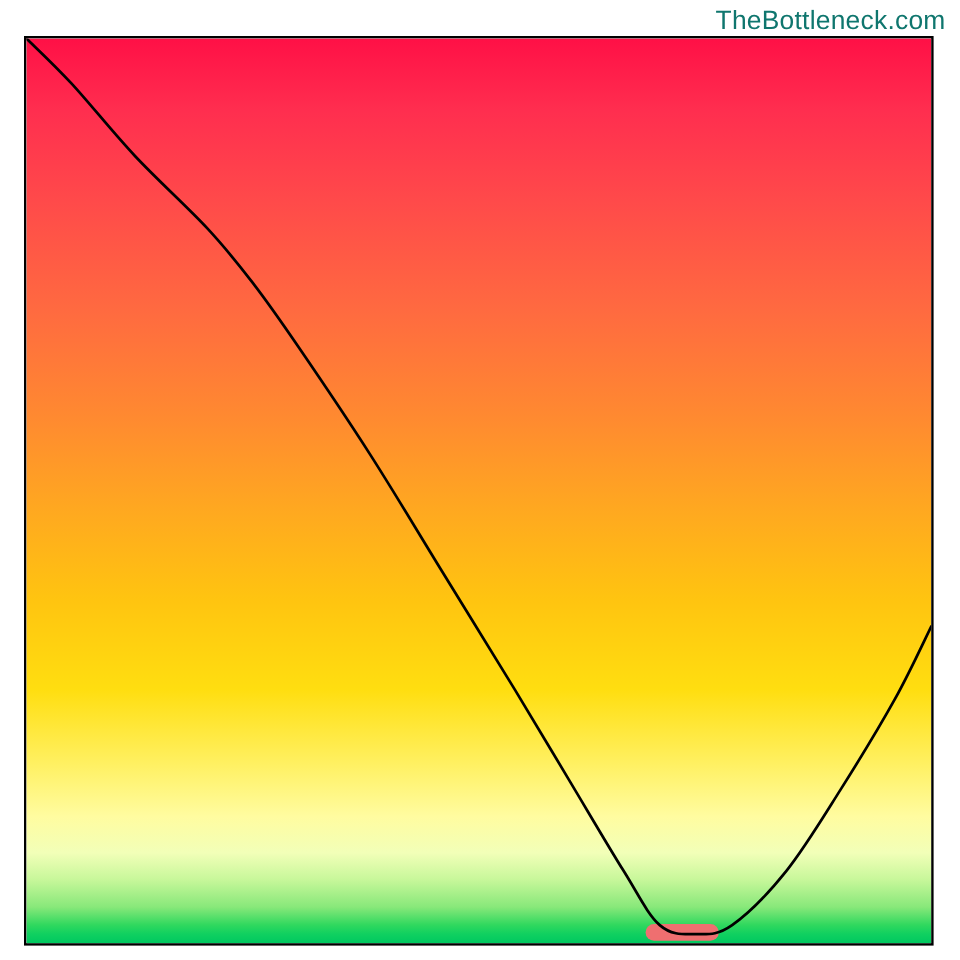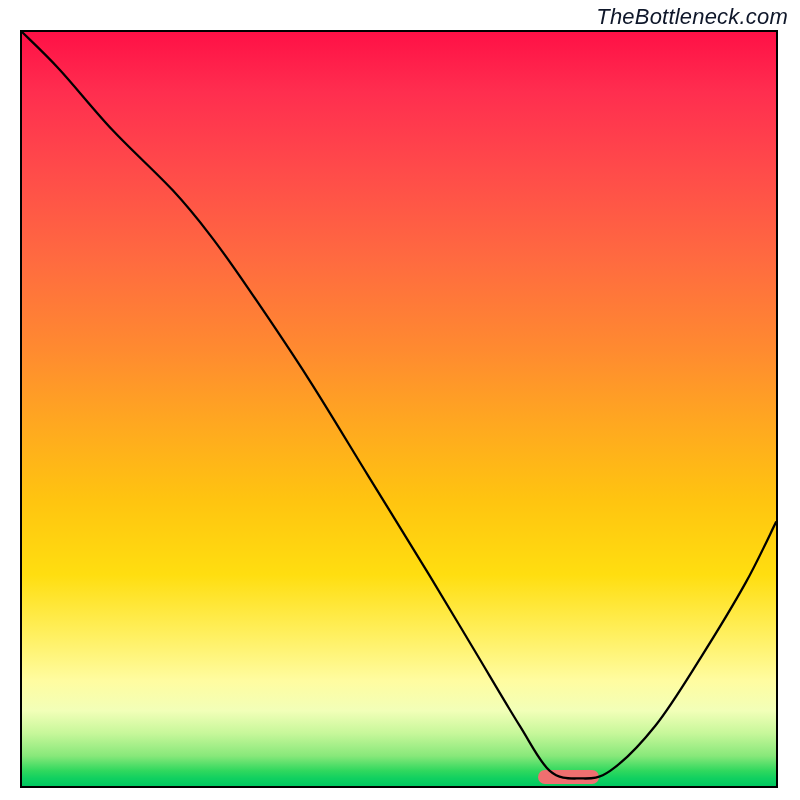--- a/index.html
+++ b/index.html
@@ -12,26 +12,25 @@
   }
   .stage {
     position: relative;
     width: 800px;
     height: 800px;
   }
   .watermark {
     position: absolute;
     top: 4px;
     right: 12px;
-    color: #0f172a;
+    color: #0f766e;
     font-size: 22px;
     font-weight: 500;
     letter-spacing: 0.2px;
     user-select: none;
-    font-style: italic;
   }
   .plot-frame {
     position: absolute;
     
     left: 20px;
     top: 30px;
     width: 758px;
     height: 758px;
     border: 2px solid #000;
     box-sizing: border-box;

